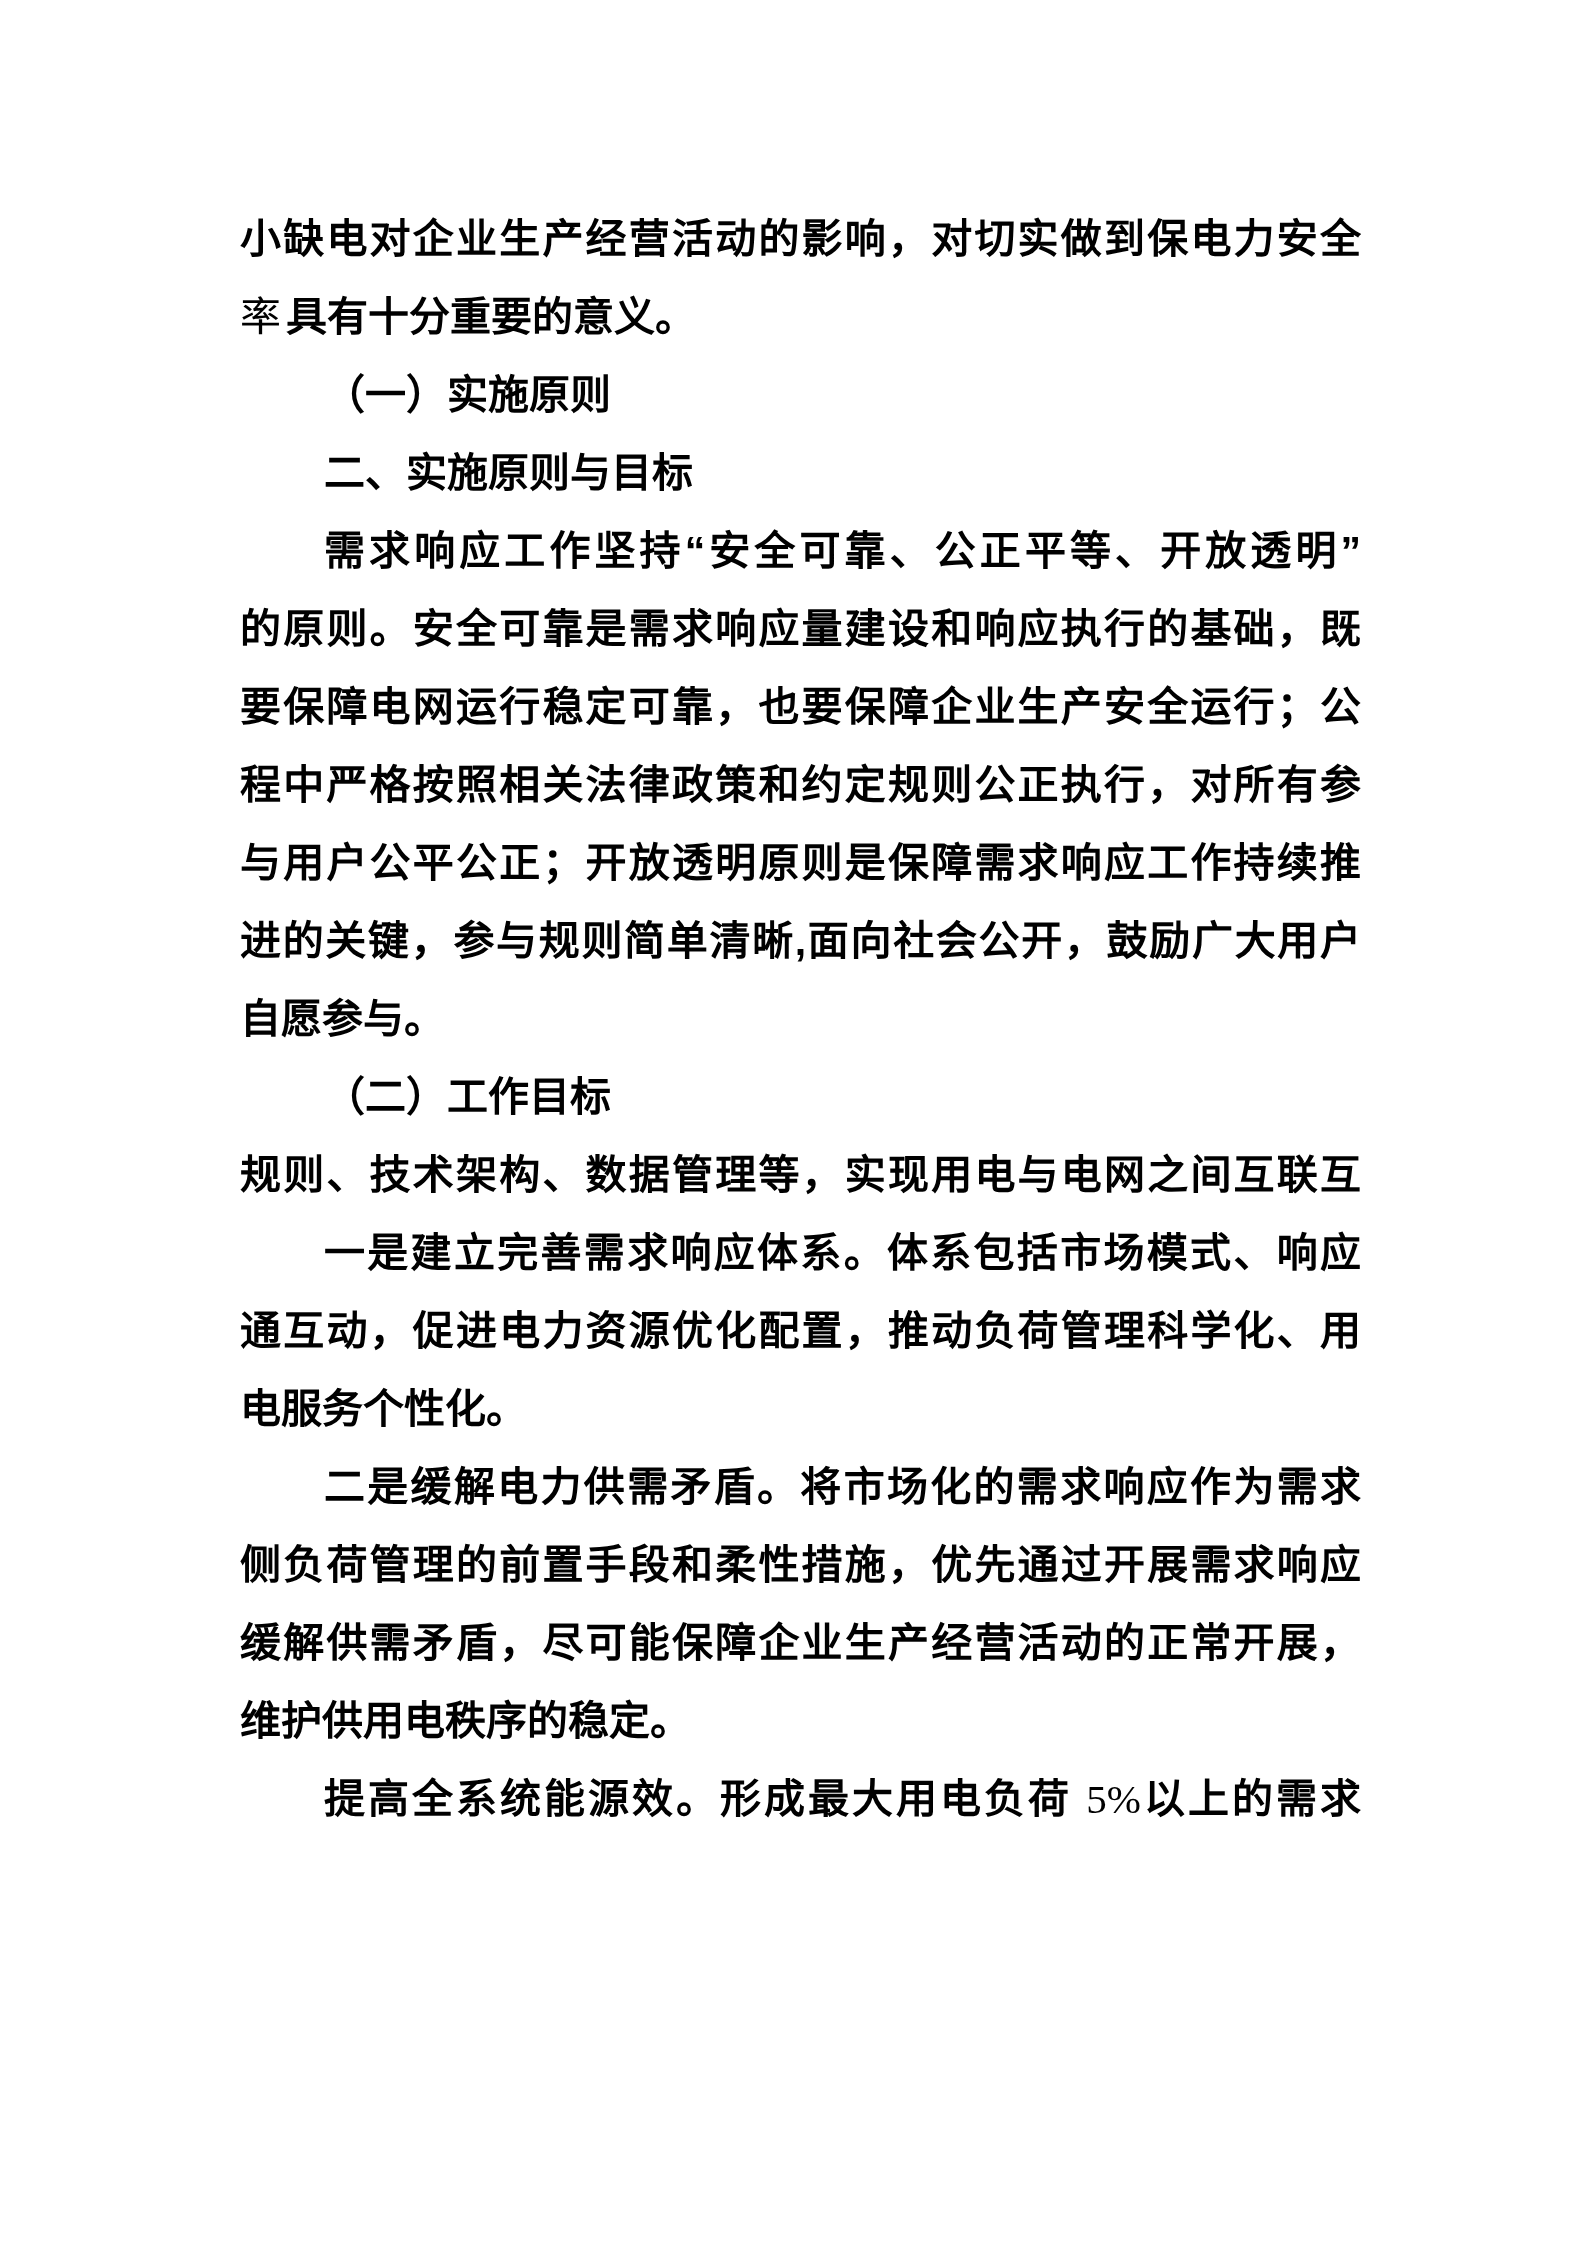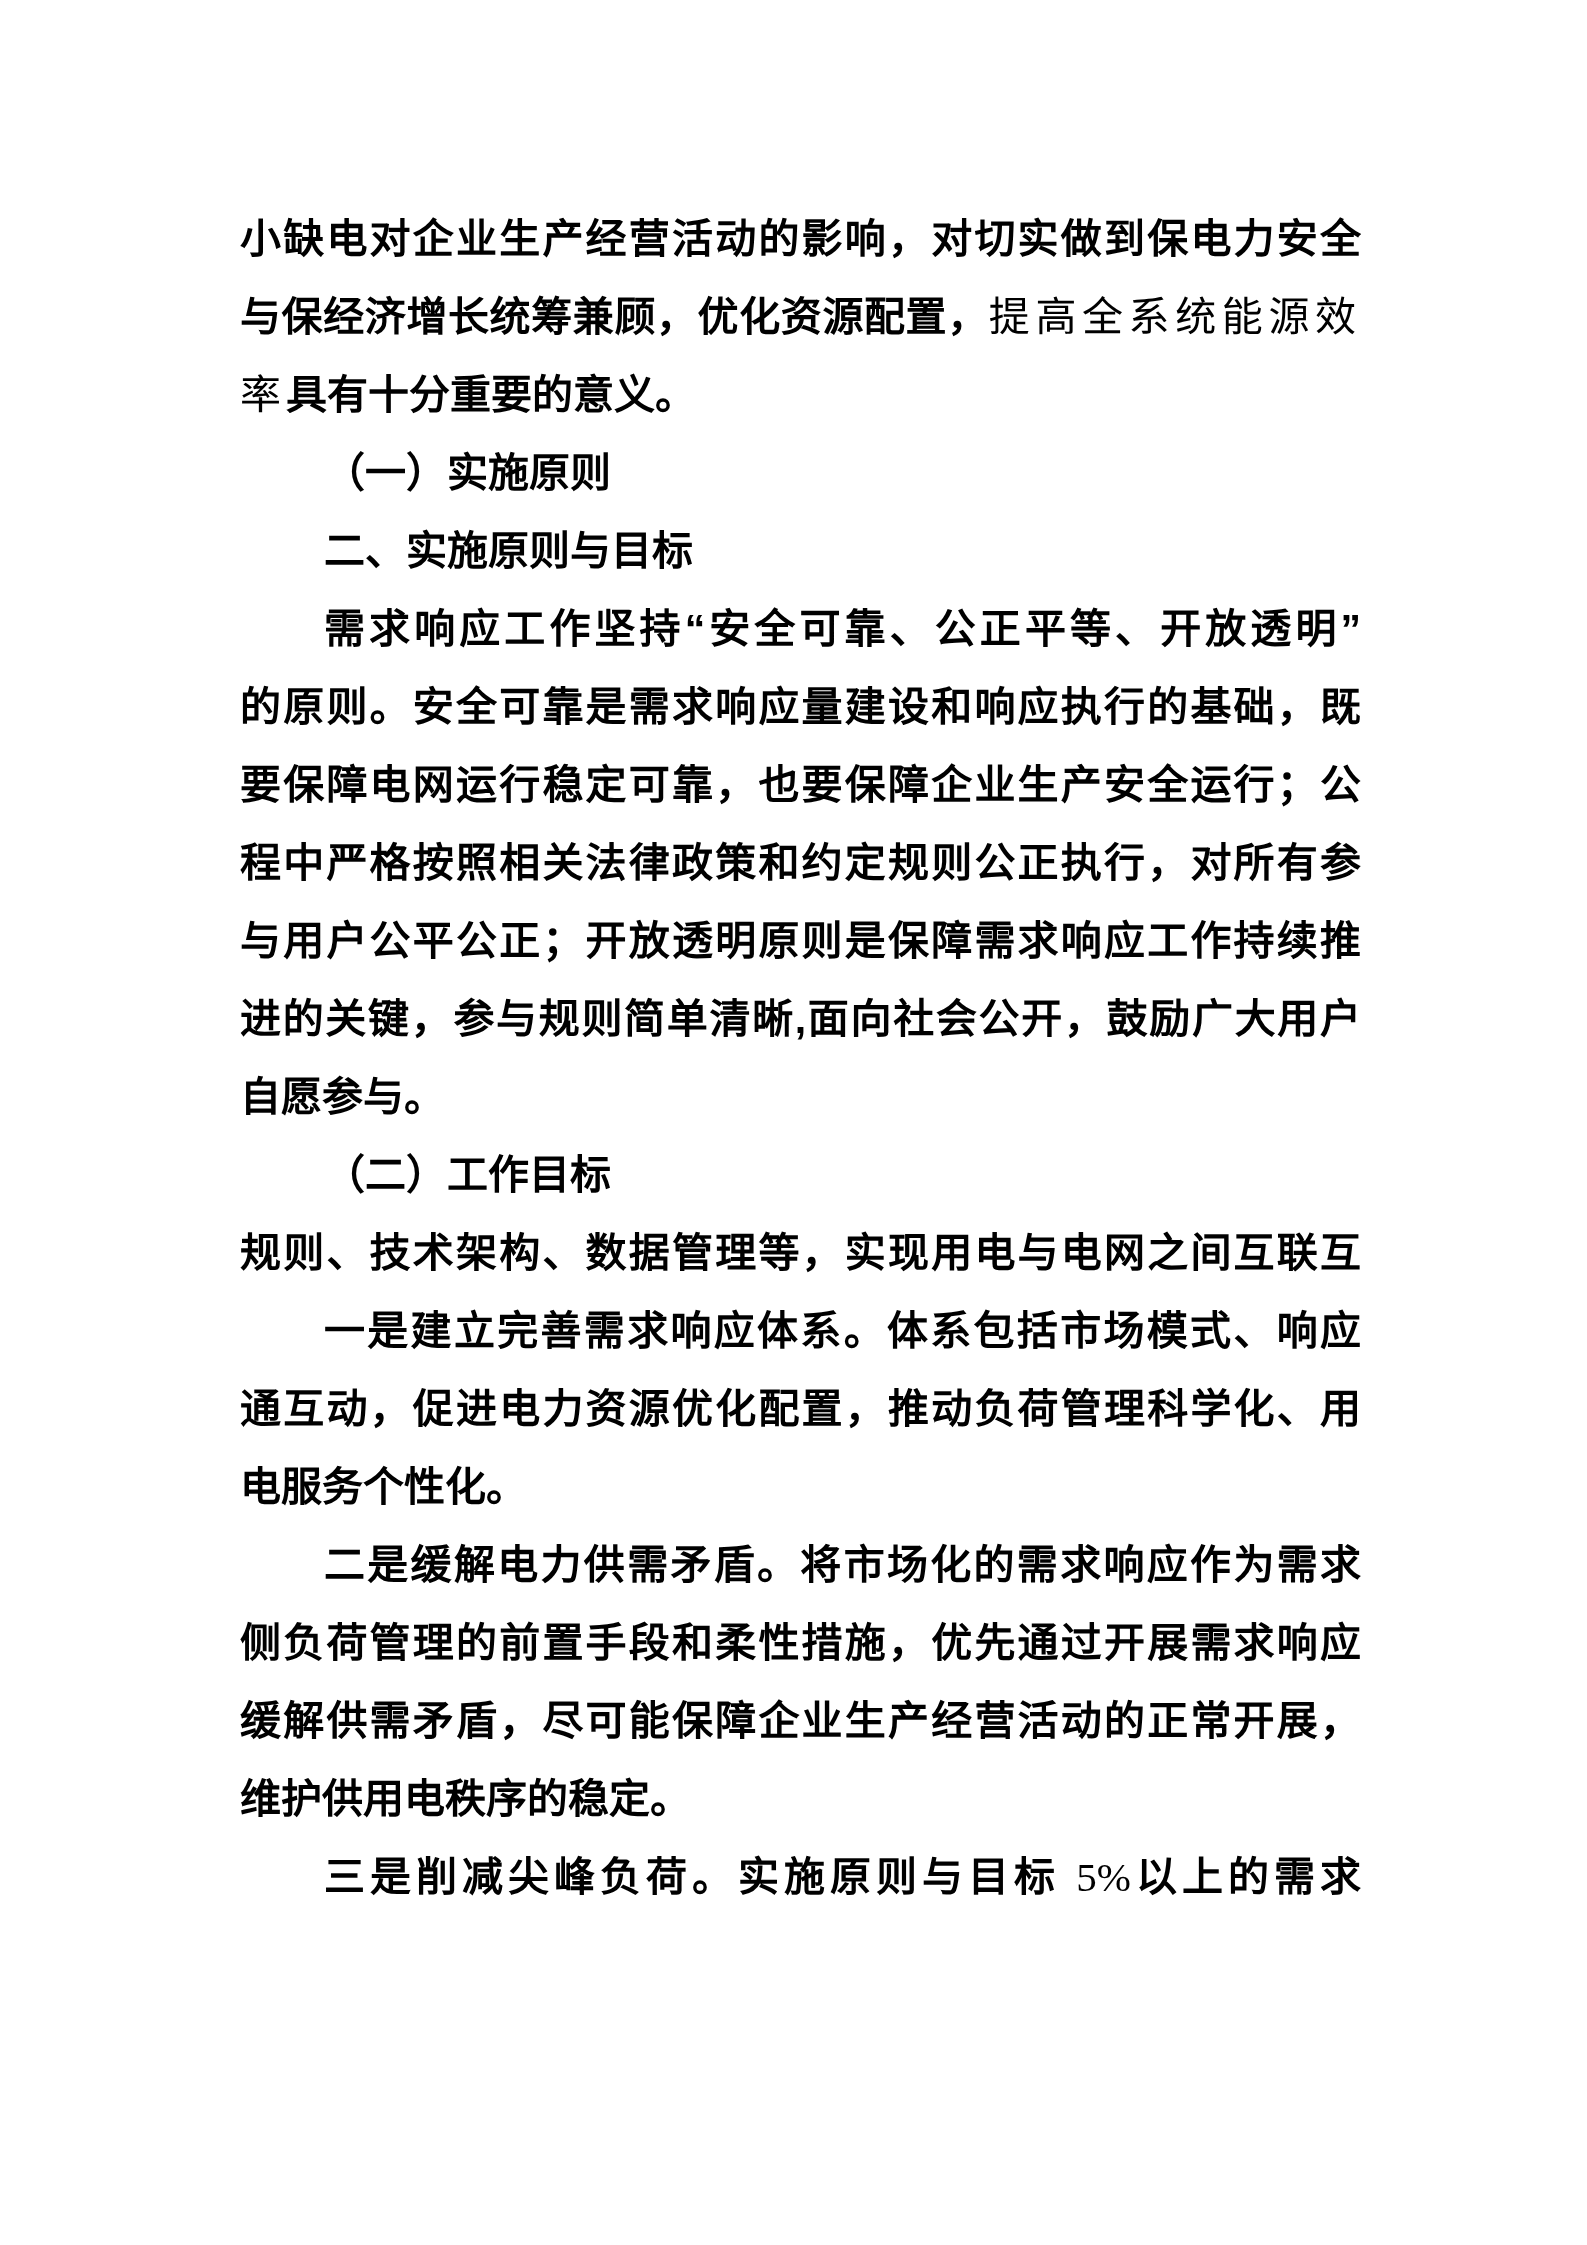--- a/index.html
+++ b/index.html
@@ -52,35 +52,34 @@
   .seg-hei {
     font-family: "Liberation Sans", sans-serif;
   }
 </style>
 </head>
 <body>
 
 <div class="page">
   <div class="text-block">
       <div class="line fill"><span class="seg-hei">小缺电对企业生产经营活动的影响，对切实做到保电力安全</span></div>
-      <div class="line fill"><span class="seg-hei">与保经济增长统筹兼顾，优化资源配置，</span><span class="seg-fangsong">提高全系统能源效</span></div>
       <div class="line"><span class="seg-fangsong">率</span><span class="seg-hei">具有十分重要的意义。</span></div>
       <div class="line indent"><span class="seg-hei">（一）实施原则</span></div>
       <div class="line indent"><span class="seg-hei">二、实施原则与目标</span></div>
       <div class="line indent fill"><span class="seg-hei">需求响应工作坚持“安全可靠、公正平等、开放透明”</span></div>
       <div class="line fill"><span class="seg-hei">的原则。安全可靠是需求响应量建设和响应执行的基础，既</span></div>
       <div class="line fill"><span class="seg-hei">要保障电网运行稳定可靠，也要保障企业生产安全运行；公</span></div>
       <div class="line fill"><span class="seg-hei">程中严格按照相关法律政策和约定规则公正执行，对所有参</span></div>
       <div class="line fill"><span class="seg-hei">与用户公平公正；开放透明原则是保障需求响应工作持续推</span></div>
       <div class="line fill"><span class="seg-hei">进的关键，参与规则简单清晰,面向社会公开，鼓励广大用户</span></div>
       <div class="line"><span class="seg-hei">自愿参与。</span></div>
       <div class="line indent"><span class="seg-hei">（二）工作目标</span></div>
       <div class="line fill"><span class="seg-hei">规则、技术架构、数据管理等，实现用电与电网之间互联互</span></div>
       <div class="line indent fill"><span class="seg-hei">一是建立完善需求响应体系。体系包括市场模式、响应</span></div>
       <div class="line fill"><span class="seg-hei">通互动，促进电力资源优化配置，推动负荷管理科学化、用</span></div>
       <div class="line"><span class="seg-hei">电服务个性化。</span></div>
       <div class="line indent fill"><span class="seg-hei">二是缓解电力供需矛盾。将市场化的需求响应作为需求</span></div>
       <div class="line fill"><span class="seg-hei">侧负荷管理的前置手段和柔性措施，优先通过开展需求响应</span></div>
       <div class="line fill"><span class="seg-hei">缓解供需矛盾，尽可能保障企业生产经营活动的正常开展，</span></div>
       <div class="line"><span class="seg-hei">维护供用电秩序的稳定。</span></div>
-      <div class="line indent fill"><span class="seg-hei">三是削减尖峰负荷。实施原则与目标 </span><span class="seg-latin">5%</span><span class="seg-hei">以上的需求</span></div>
+      <div class="line indent fill"><span class="seg-hei">提高全系统能源效。形成最大用电负荷 </span><span class="seg-latin">5%</span><span class="seg-hei">以上的需求</span></div>
     </div>
 </div>
 
 </body></html>

